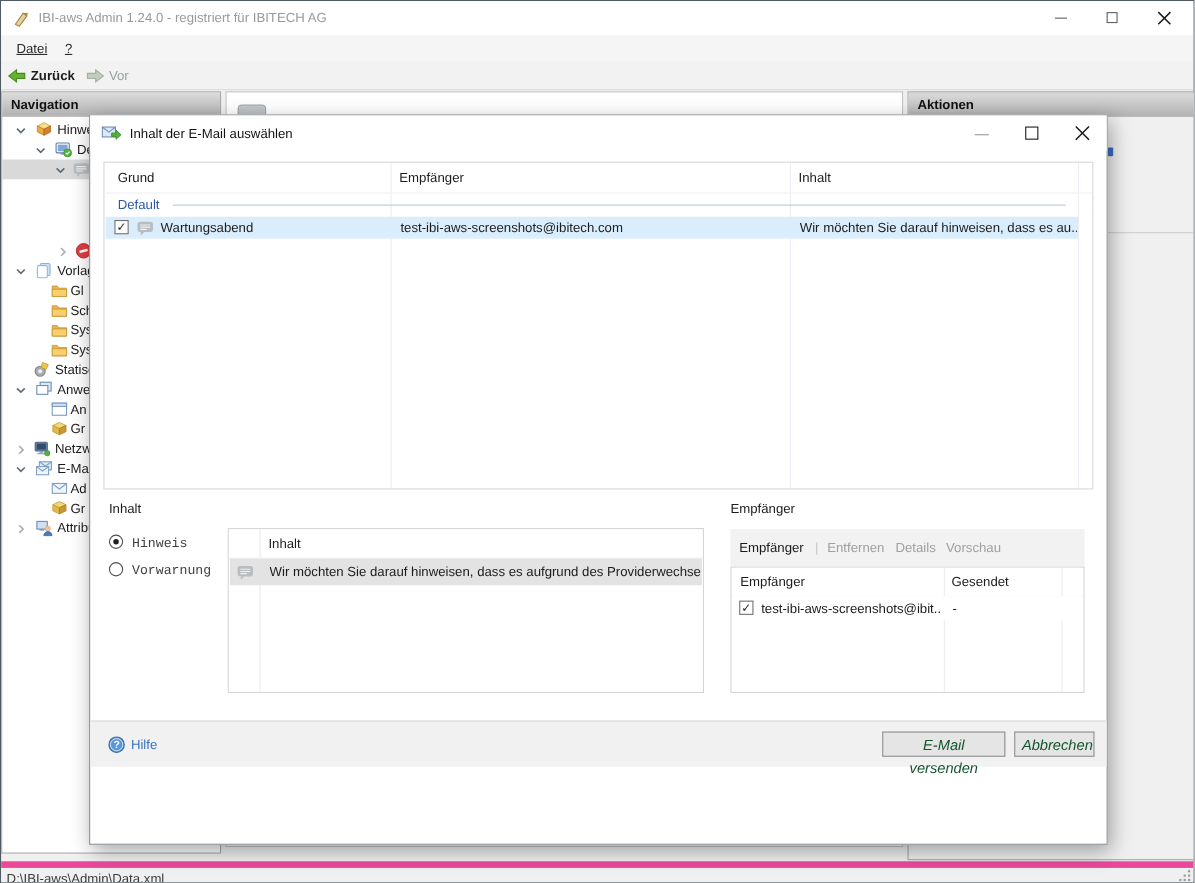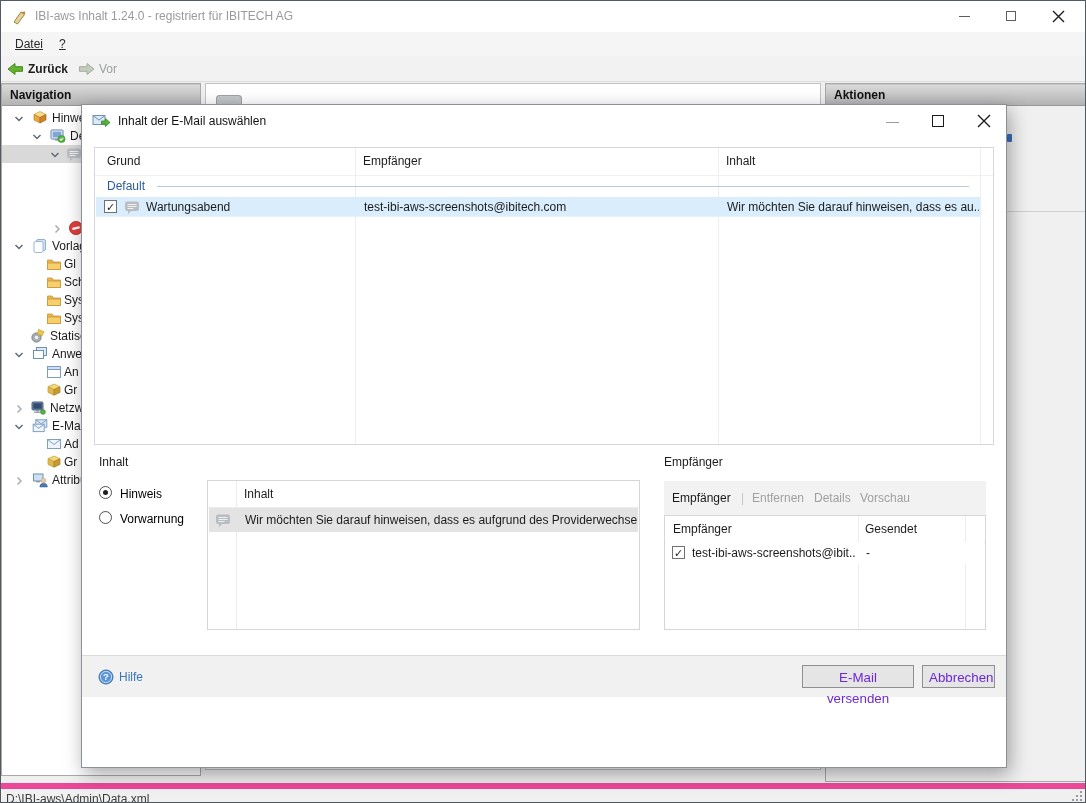--- a/index.html
+++ b/index.html
@@ -64,49 +64,49 @@
   .grouprow .gtxt{position:absolute;left:12px;line-height:22px;color:#2c5aa0;}
   .grouprow .gline{position:absolute;left:62px;right:24px;top:11px;height:1px;background:#b9c9e0;}
   .datarow{position:absolute;left:1px;top:49px;width:884px;height:20px;background:#d9edfc;border-bottom:1px solid #e6f1fa;}
   .cell{position:absolute;top:0;line-height:20px;white-space:nowrap;overflow:hidden;}
   .cbx{position:absolute;width:13px;height:13px;background:#fff;border:1px solid #707070;
     font-size:11px;line-height:12px;text-align:center;color:#1f1f1f;}
   
   .seclabel{position:absolute;color:#1c1c1c;}
   .radio{position:absolute;width:13px;height:13px;border:1px solid #4f4f4f;border-radius:50%;background:#fff;}
   .radio.on::after{content:"";position:absolute;left:3px;top:3px;width:5px;height:5px;border-radius:50%;background:#1f1f1f;}
-  .rlabel{position:absolute;color:#000000;}
+  .rlabel{position:absolute;color:#404040;font-family:Liberation Mono, monospace;}
   .subtable{position:absolute;border:1px solid #d6d6d6;background:#fff;}
   .subhead{position:absolute;top:0;line-height:26px;color:#1c1c1c;}
   .subheadline{position:absolute;left:0;right:0;top:26px;height:1px;background:#ececec;}
   .vline{position:absolute;top:0;bottom:0;width:1px;background:#ececec;}
   .subrow-gray{position:absolute;left:1px;top:27px;right:1px;height:24px;background:#e3e3e3;}
   .rtoolbar{position:absolute;background:#f2f2f2;}
   .rtool{position:absolute;line-height:34px;}
   .rtool.en{color:#1a1a1a;}
   .rtool.dis{color:#a0a0a0;}
   .rtsep{position:absolute;line-height:34px;color:#c8c8c8;}
   .subrow2{position:absolute;left:1px;top:26px;right:1px;height:22px;background:#fff;}
   
   .dfooter{position:absolute;left:0;top:550px;width:100%;height:42px;background:#f1f1f1;border-top:1px solid #dadada;}
   .helplink{position:absolute;left:37px;top:0;line-height:42px;color:#3a74bd;}
   .dbtn{position:absolute;top:9px;height:23px;background:#e5e5e5;border:1px solid #8f8f8f;
-    text-align:center;line-height:21px;color:#6d28d9;}
+    text-align:center;line-height:21px;color:#14532d;font-style:italic;}
 </style>
 </head>
 <body>
 
 <div id="stage">
 
   <div class="titlebar">
     <svg class="appicon" width="18" height="18" viewBox="0 0 18 18">
       <path d="M4,14 L11,4 L14.5,6.5 L7.5,16 Z" fill="#e6d2a0" stroke="#a3823c" stroke-width="1"></path>
       <path d="M11,4 L14.5,6.5 L15.5,3.5 Z" fill="#b5862b"></path>
     </svg>
-    <span class="apptitle">IBI-aws Inhalt 1.24.0 - registriert für IBITECH AG</span>
+    <span class="apptitle">IBI-aws Admin 1.24.0 - registriert für IBITECH AG</span>
     <div class="winbtn" style="left:941px">
         <div class="bar"></div>
       </div>
     <div class="winbtn" style="left:988px">
         <div class="box"></div>
       </div>
     <div class="winbtn" style="left:1035px">
       <svg width="45" height="31" viewBox="0 0 45 31">
         <path class="xglyph" d="M17,10 L28,21 M28,10 L17,21" stroke="#5f5f5f" stroke-width="1.3"></path>
       </svg>

